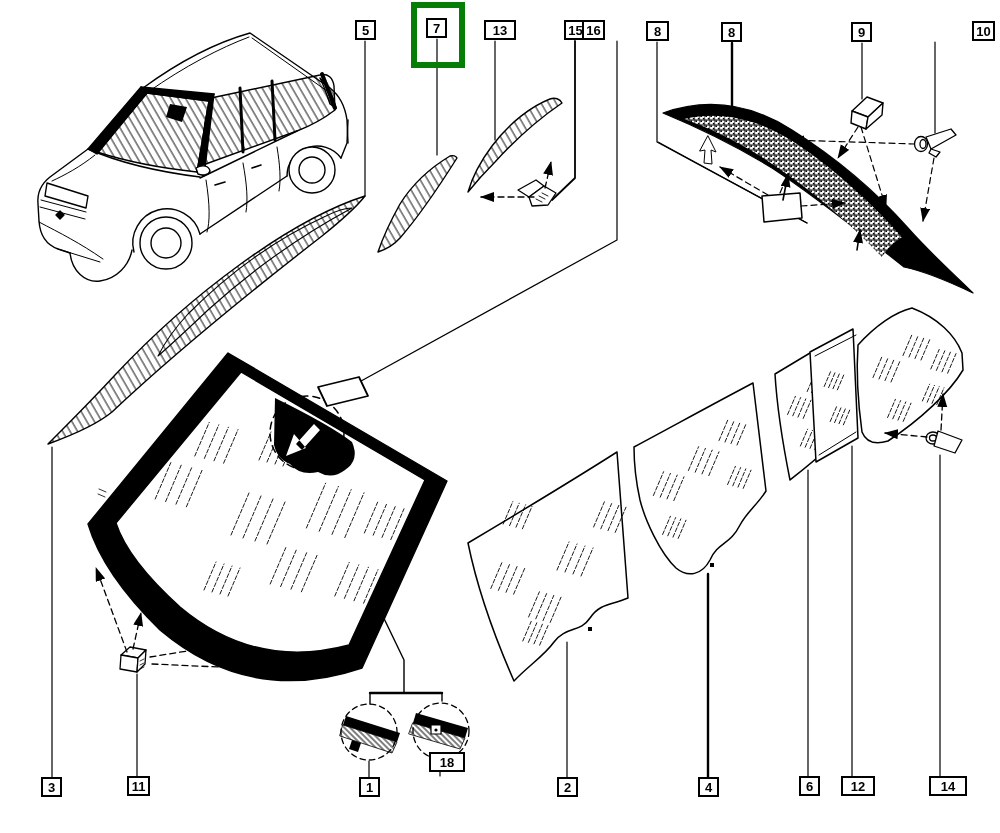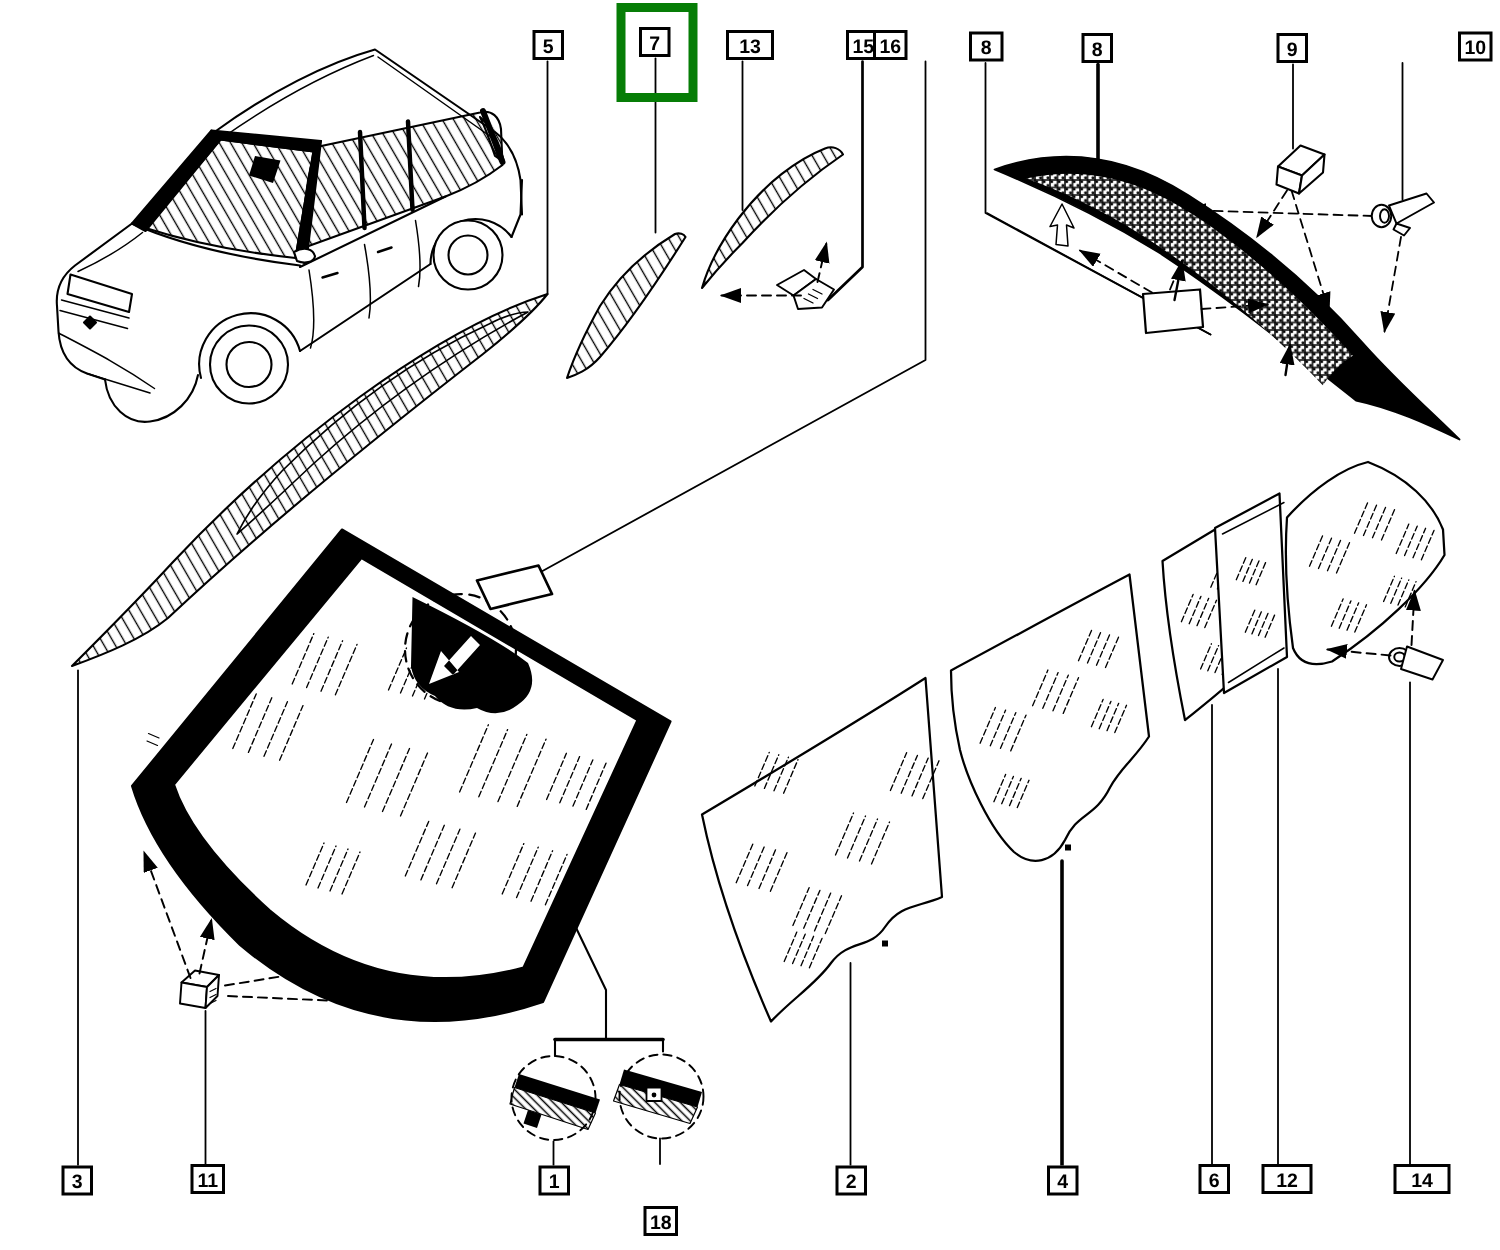--- a/index.html
+++ b/index.html
@@ -265,20 +265,20 @@
 <div class="callout" style="left:564px;top:20px;width:23px">15</div>
 <div class="callout" style="left:582px;top:20px;width:23px">16</div>
 <div class="callout" style="left:646px;top:21px;width:23px">8</div>
 <div class="callout" style="left:721px;top:22px">8</div>
 <div class="callout" style="left:851px;top:22px">9</div>
 <div class="callout" style="left:972px;top:21px;width:23px">10</div>
 
 <div class="callout" style="left:41px;top:777px">3</div>
 <div class="callout" style="left:127px;top:776px;width:23px">11</div>
 <div class="callout" style="left:359px;top:777px">1</div>
-<div class="callout" style="left:429px;top:804px;width:23px">18</div>
+<div class="callout" style="left:429px;top:752px;width:36px">18</div>
 <div class="callout" style="left:557px;top:777px">2</div>
 <div class="callout" style="left:698px;top:777px">4</div>
 <div class="callout" style="left:799px;top:776px">6</div>
 <div class="callout" style="left:841px;top:776px;width:34px">12</div>
 <div class="callout" style="left:929px;top:776px;width:38px">14</div>
 
 </div>
 
 </body></html>

